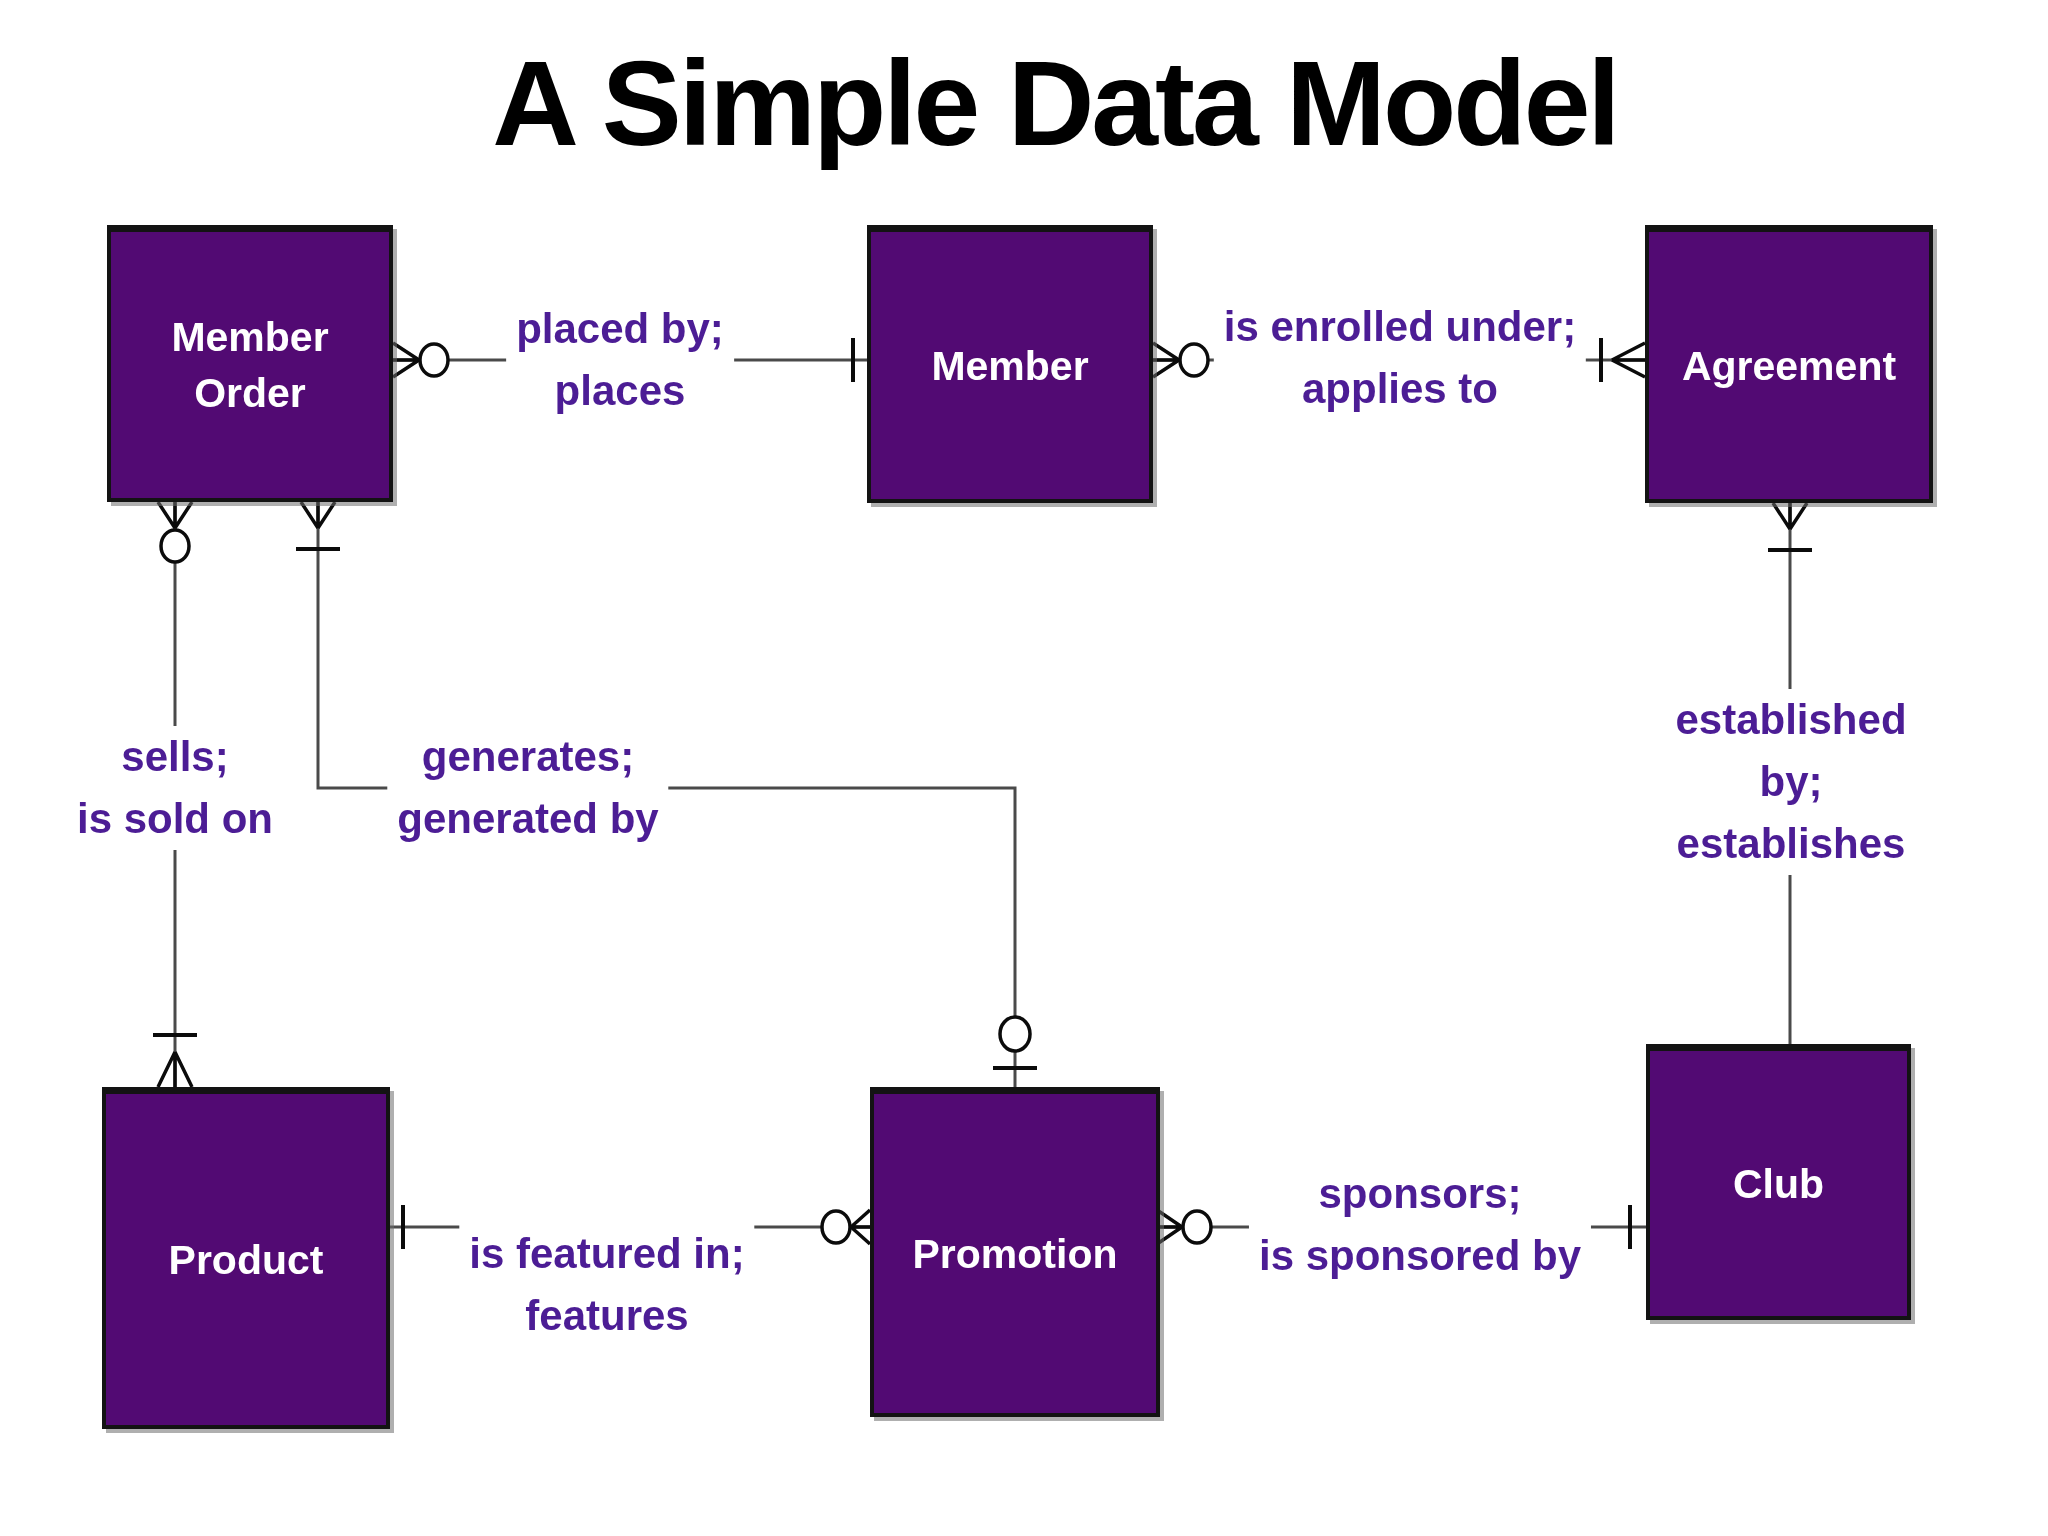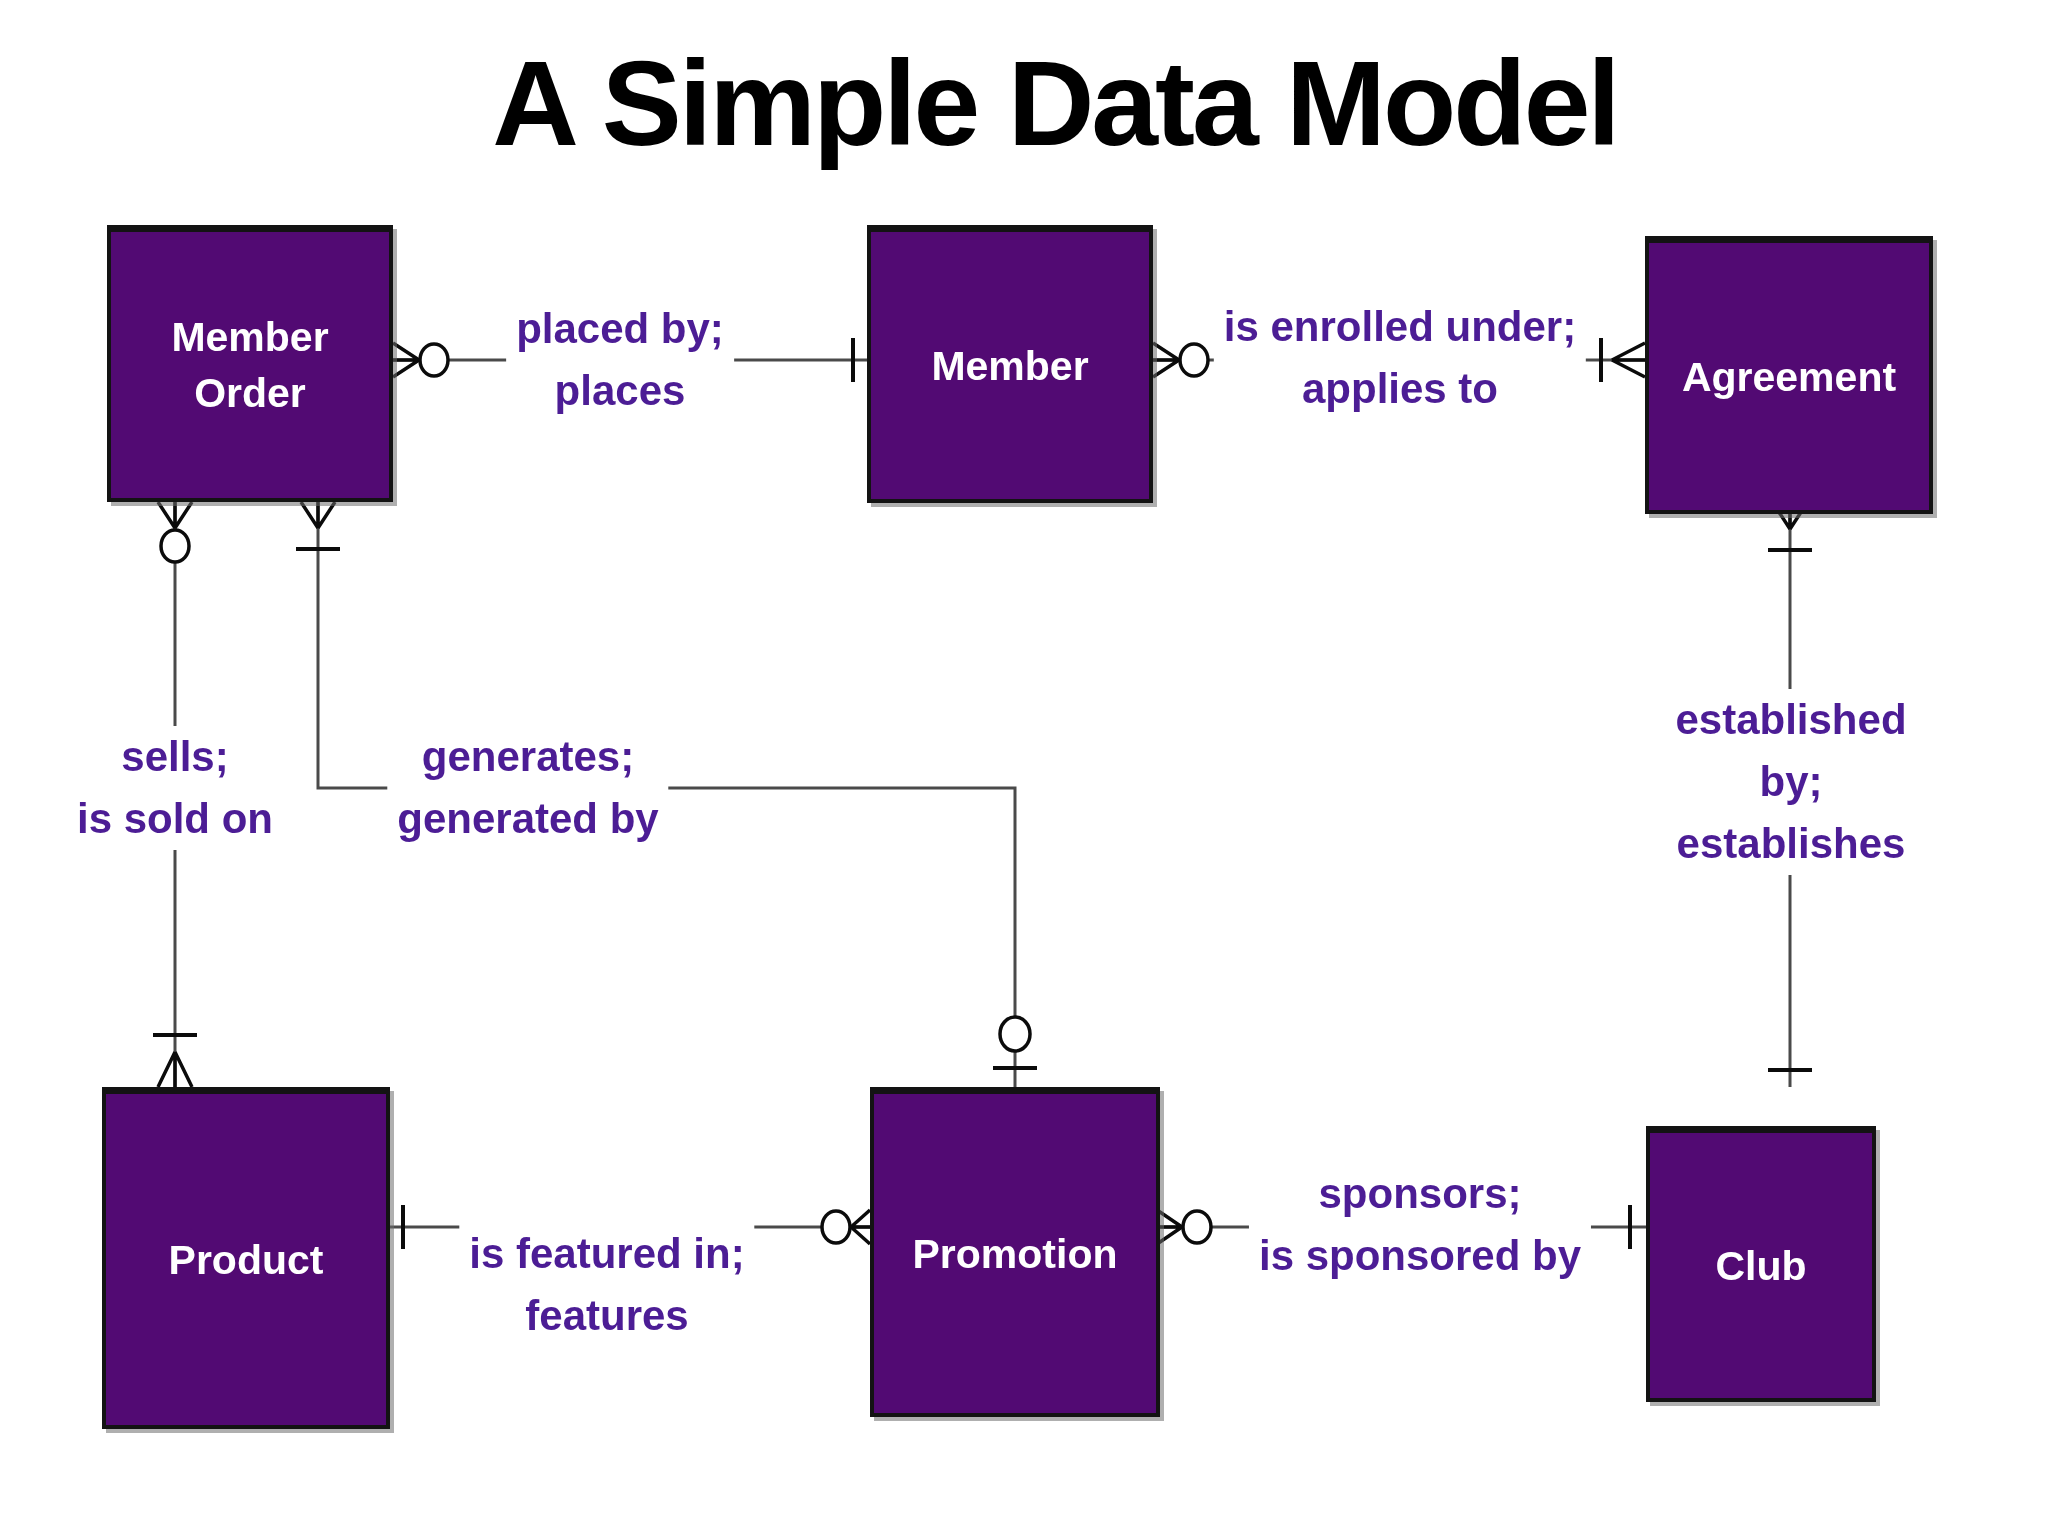--- a/index.html
+++ b/index.html
@@ -15,24 +15,24 @@
   .entity{position:absolute;box-sizing:border-box;
           background:var(--entity-fill,#520a73);
           border:4px solid #131313;border-top-width:7px;
           box-shadow:4px 4px 0 rgba(110,110,110,.55);
           display:flex;align-items:center;justify-content:center;}
   .entity .elabel{color:#fff;font-weight:bold;font-size:41px;line-height:56px;
           text-align:center;white-space:pre-line;}
 
   .e-member-order{left:107px;top:225px;width:286px;height:277px;}
   .e-member     {left:867px;top:225px;width:286px;height:278px;}
-  .e-agreement  {left:1645px;top:236px;width:288px;height:278px;}
+  .e-agreement  {left:1645px;top:225px;width:288px;height:278px;}
   .e-product    {left:102px;top:1087px;width:288px;height:342px;}
   .e-promotion  {left:870px;top:1087px;width:290px;height:330px;}
-  .e-club       {left:1646px;top:1126px;width:230px;height:276px;}
+  .e-club       {left:1646px;top:1044px;width:265px;height:276px;}
 
   .rlabel{position:absolute;transform:translate(-50%,-50%);
           background:#fff;color:#4c1d95;font-weight:bold;font-size:42px;
           line-height:62px;text-align:center;white-space:pre-line;
           padding:0 10px;}
   .l-placed     {left:620px; top:360px;}
   .l-enrolled   {left:1400px;top:358px;}
   .l-sells      {left:175px; top:788px;}
   .l-generates  {left:528px; top:788px;}
   .l-established{left:1791px;top:782px;text-align:center;}

